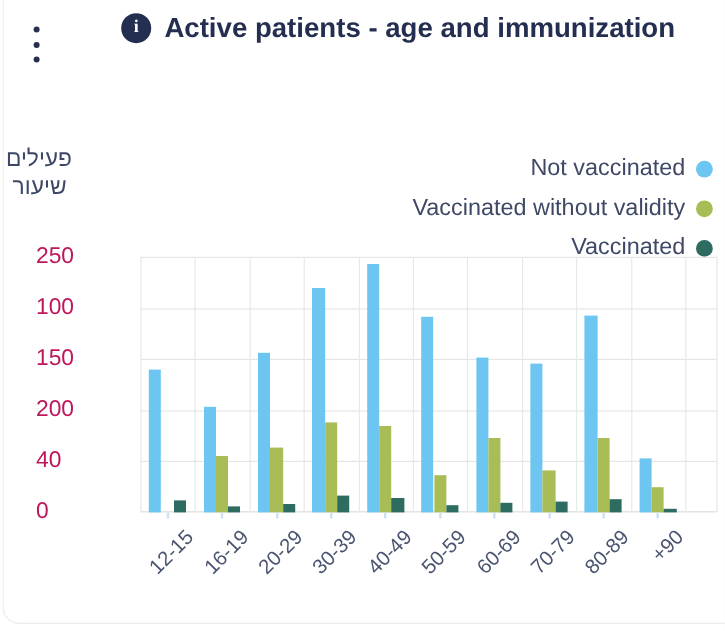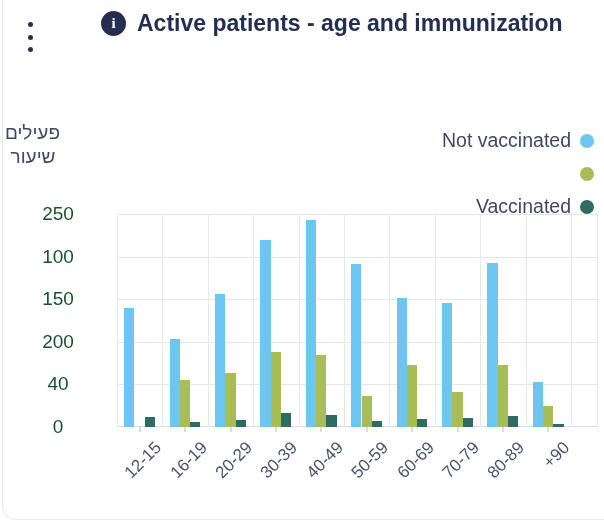--- a/index.html
+++ b/index.html
@@ -34,21 +34,21 @@
   .legend-label { font-size:19.5px; color:#3f4966; white-space:nowrap; }
   .legend-dot { width:14px; height:14px; border-radius:50%; }
 
   
   .plot { position:absolute; left:117px; top:214px; width:481px; height:213px;
     border-right:1px solid #e6e6e6; }
   .grid-h { position:absolute; left:0; width:100%; height:1px; background:#e6e6e6; }
   .grid-v { position:absolute; top:0; width:1px; height:100%; background:#e8e8e8; }
   .axis-line { position:absolute; left:0; bottom:0; width:100%; height:1px; background:#dcdcdc; }
   .bar { position:absolute; bottom:0; }
-  .ytick { position:absolute; left:30px; width:56px; text-align:center; font-size:19px; color:#14532d; }
+  .ytick { position:absolute; left:30px; width:56px; text-align:left; font-size:19px; color:#be185d; }
   .xtick-mark { position:absolute; top:427px; width:2px; height:5px; background:#cde1f2; }
   .xtick { position:absolute; top:438px; transform:rotate(-45deg); transform-origin:100% 0;
     font-size:17px; color:#4a5470; white-space:nowrap; }
 </style>
 </head>
 <body>
 
 <div class="card" id="card">
   <div class="card-frame"></div>
 
@@ -68,20 +68,21 @@
     <div>פעילים</div>
     <div>שיעור</div>
   </div>
 
   <div class="legend">
     <div class="legend-row">
       <span class="legend-label">Not vaccinated</span>
       <span class="legend-dot" style="background: rgb(108, 198, 241);"></span>
     </div>
     <div class="legend-row">
+      <span class="legend-label">Vaccinated without validity</span>
       <span class="legend-dot" style="background: rgb(168, 189, 85);"></span>
     </div>
     <div class="legend-row">
       <span class="legend-label">Vaccinated</span>
       <span class="legend-dot" style="background: rgb(46, 107, 96);"></span>
     </div>
   </div>
 
   <div class="plot" id="plot">
       <div class="axis-line"></div>

